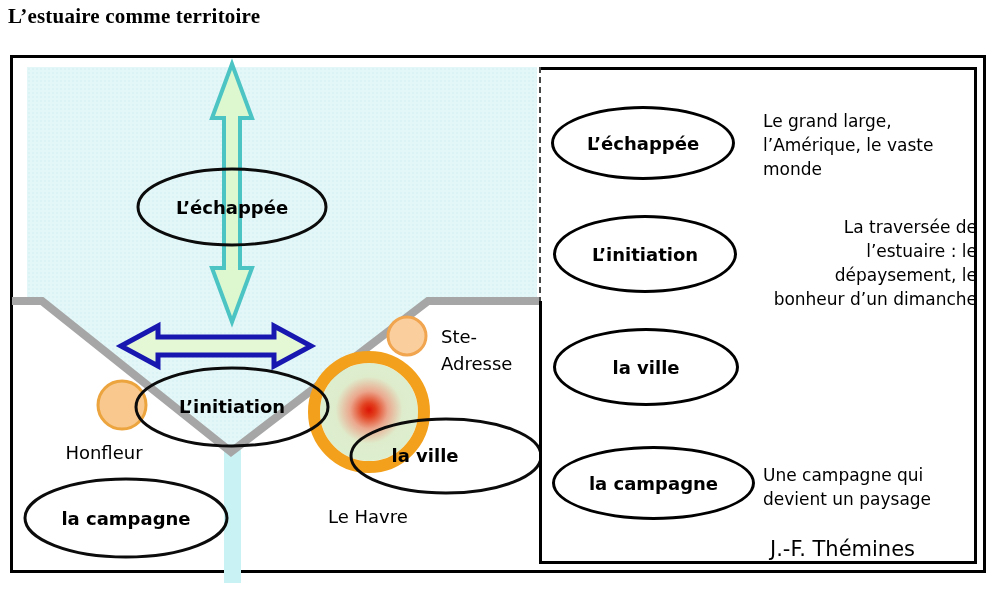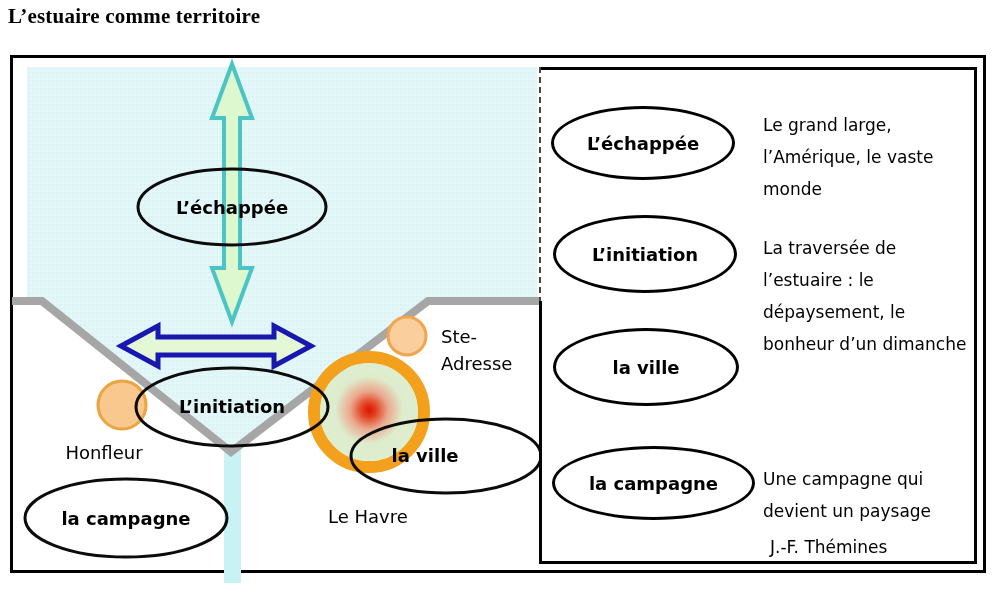--- a/index.html
+++ b/index.html
@@ -14,29 +14,29 @@
   .placeLabel{font-family:"DejaVu Sans",sans-serif;font-size:18px;}
   .legend{position:absolute;left:540px;top:67px;width:437px;height:497px;background:#fff;
           border:3px solid #000;border-left:none;box-sizing:border-box;z-index:3;}
   .legend-border-dashed{position:absolute;left:539px;top:67px;height:236px;width:0;
           border-left:2px dashed #444;z-index:4;}
   .legend-border-solid{position:absolute;left:539px;top:301px;height:263px;width:0;
           border-left:3px solid #000;z-index:4;}
   .lg-ellipse{position:absolute;border:3px solid #000;border-radius:50%;background:#fff;
           display:flex;align-items:center;justify-content:center;
           font-weight:bold;font-size:18px;box-sizing:border-box;}
-  .lg-text{position:absolute;left:223px;width:214px;font-size:17px;line-height:32px;
+  .lg-text{position:absolute;left:223px;width:214px;font-size:17px;line-height:24px;
           white-space:pre-line;}
-  .attribution{position:absolute;left:230px;top:467px;font-size:17px;}
+  .attribution{position:absolute;left:230px;top:467px;font-size:21px;}
   .e1{left:11px;top:36px;width:184px;height:74px;}
   .e2{left:13px;top:145px;width:184px;height:78px;}
   .e3{left:13px;top:258px;width:186px;height:78px;}
   .e4{left:12px;top:376px;width:203px;height:74px;}
   .t1{top:39px;}
-  .t2{top:162px;}
+  .t2{top:145px;text-align:right;}
   .t3{top:275px;}
   .t4{top:393px;}
 </style>
 </head>
 <body>
 
 <div class="page">
 
   <div class="title">L’estuaire comme territoire</div>
 

